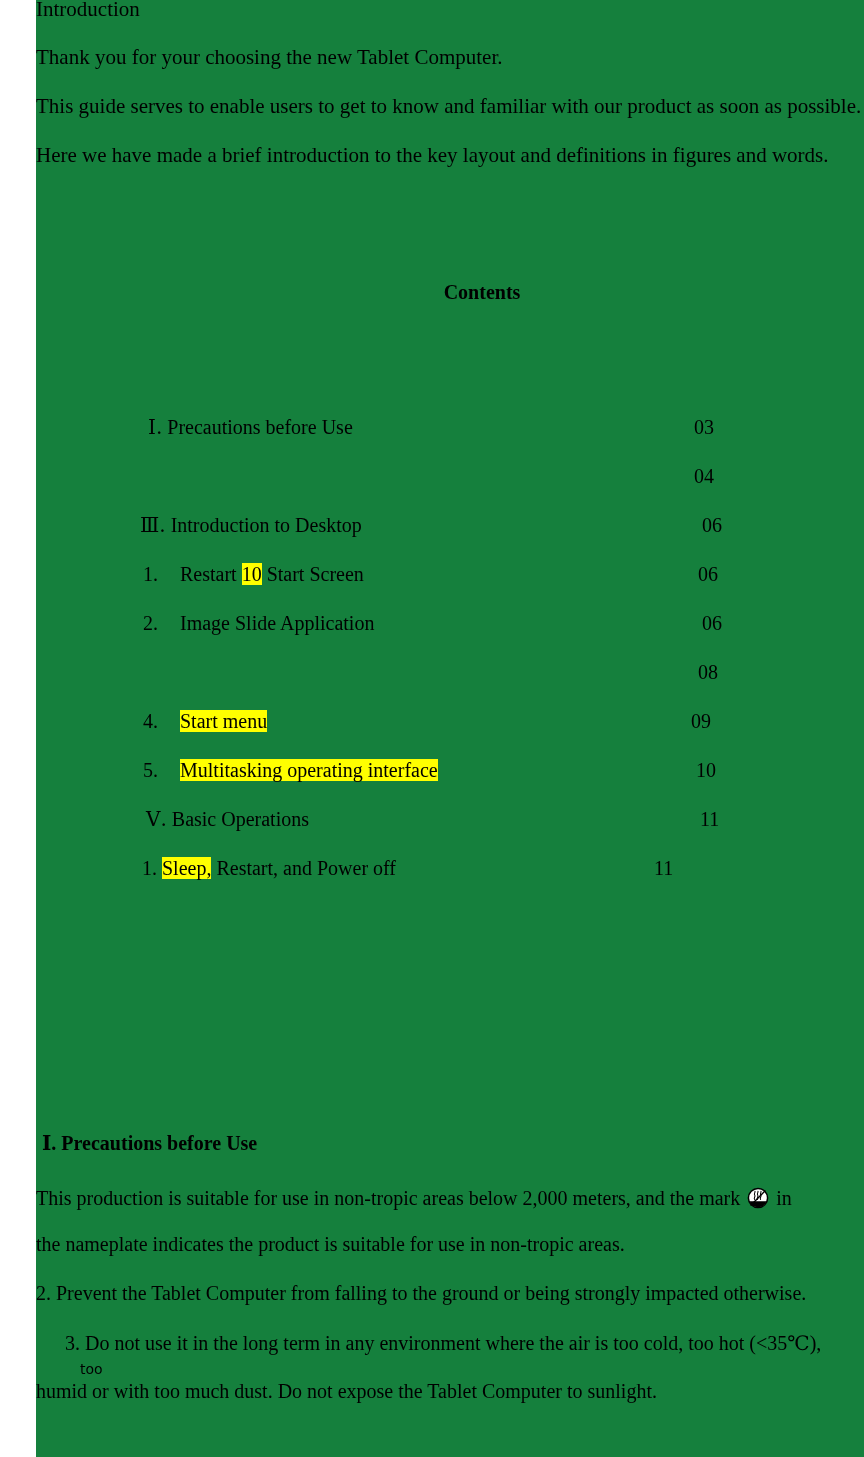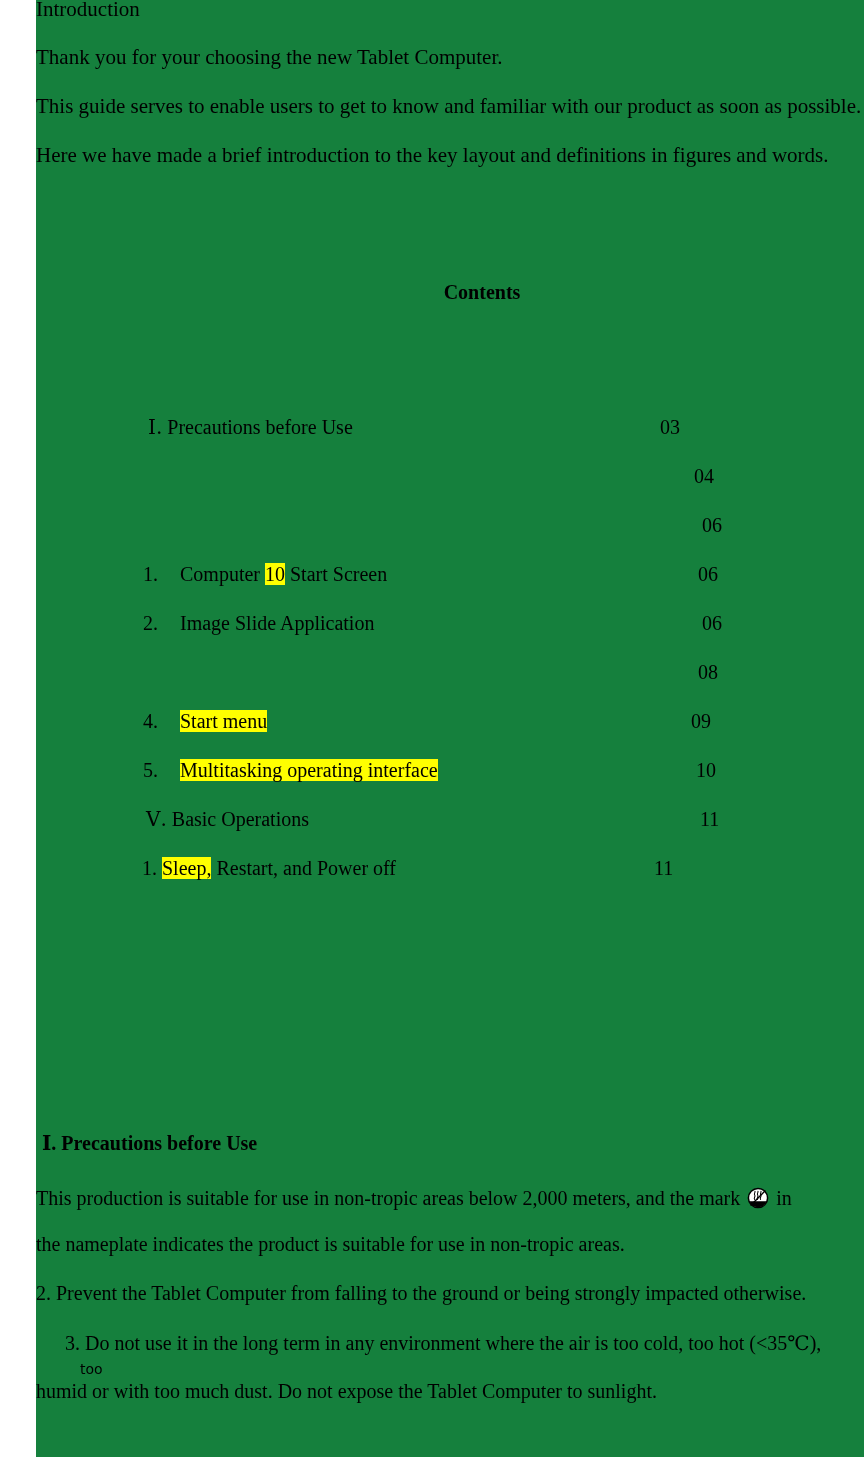--- a/index.html
+++ b/index.html
@@ -136,34 +136,37 @@
   <div class="intro-line l3">Here we have made a brief introduction to the key layout and definitions in figures and words.</div>
 
   <div class="contents-title">Contents</div>
 
   <div class="toc">
 
     <div class="toc-row">
       <span class="toc-label" style="left:112px;top:0;">
         <span class="roman">Ⅰ.</span><span>&nbsp;</span><span>Precautions before Use</span>
       </span>
-      <span class="toc-page" style="left:624px;top:0;">03</span>
+      <span class="toc-page" style="left:658px;top:0;">03</span>
     </div>
 
     <div class="toc-row">
       <span class="toc-page" style="left:658px;top:0;">04</span>
     </div>
 
     <div class="toc-row">
+      <span class="toc-label" style="left:104px;top:0;">
+        <span class="roman">Ⅲ.</span><span>&nbsp;</span><span>Introduction to Desktop</span>
+      </span>
       <span class="toc-page" style="left:666px;top:0;">06</span>
     </div>
 
     <div class="toc-row">
       <span class="toc-label" style="left:107px;top:0;">
-        <span class="num-prefix">1.</span><span style="display:inline-block;width:22px;"></span><span>Computer </span><span class="hl">10</span><span> Start Screen</span>
+        <span class="num-prefix">1.</span><span style="display:inline-block;width:22px;"></span><span>Restart </span><span class="hl">10</span><span> Start Screen</span>
       </span>
       <span class="toc-page" style="left:662px;top:0;">06</span>
     </div>
 
     <div class="toc-row">
       <span class="toc-label" style="left:107px;top:0;">
         <span class="num-prefix">2.</span><span style="display:inline-block;width:22px;"></span><span>Image Slide Application</span>
       </span>
       <span class="toc-page" style="left:666px;top:0;">06</span>
     </div>

